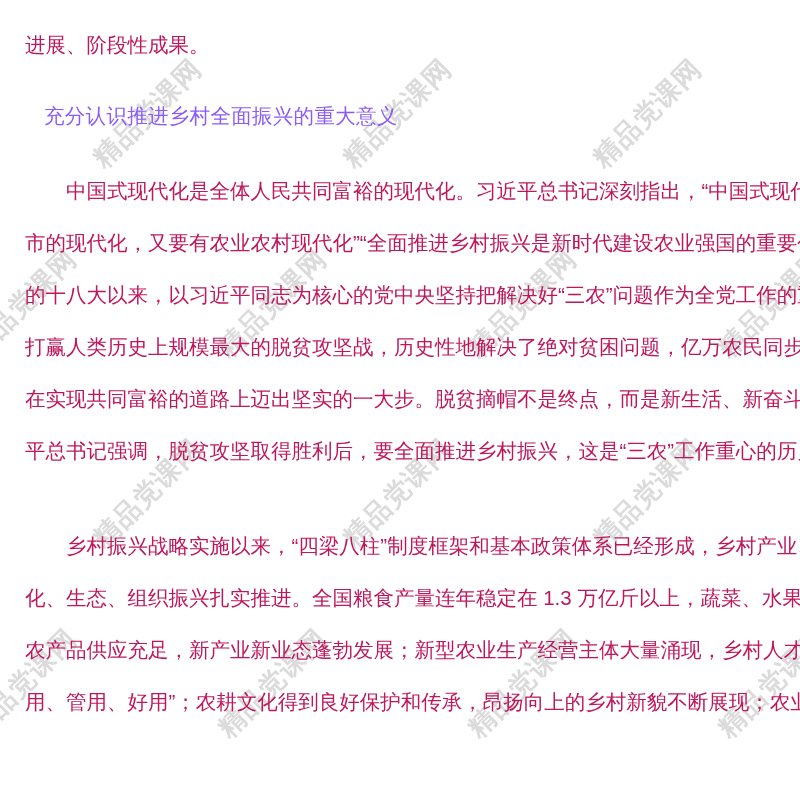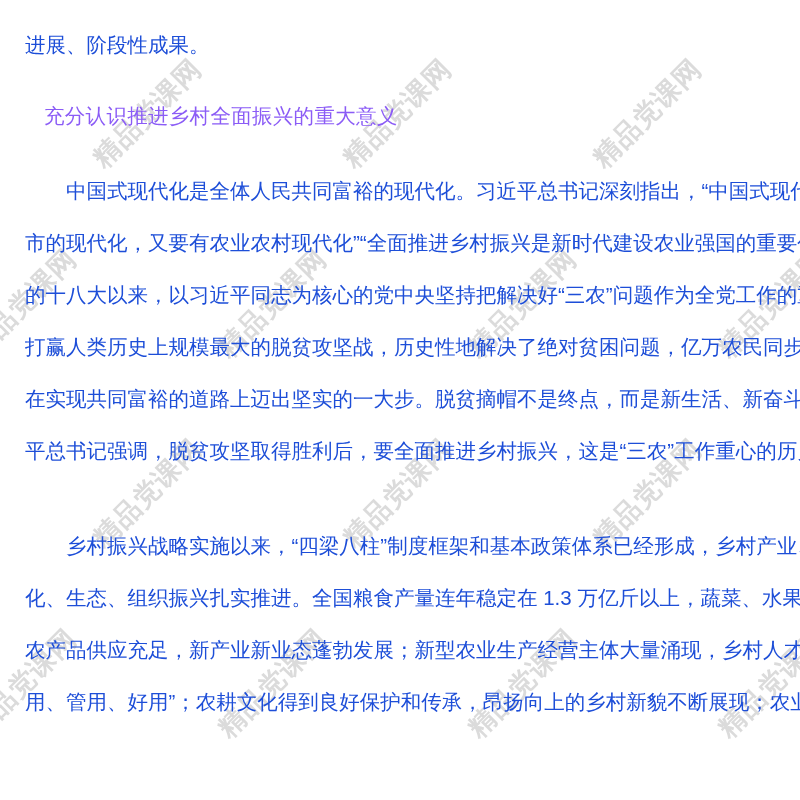--- a/index.html
+++ b/index.html
@@ -55,21 +55,21 @@
     top: 0;
     width: 800px;
     height: 800px;
     z-index: 2;
   }
 
   .doc-line {
     position: absolute;
     left: 25px;
     width: 755px;
-    color: #1d4ed8;
+    color: #be185d;
     font-size: 20.5px;
     line-height: 26px;
     white-space: nowrap;
     letter-spacing: 0px;
     font-weight: 400;
   }
 
   .doc-heading {
     position: absolute;
     left: 44px;

